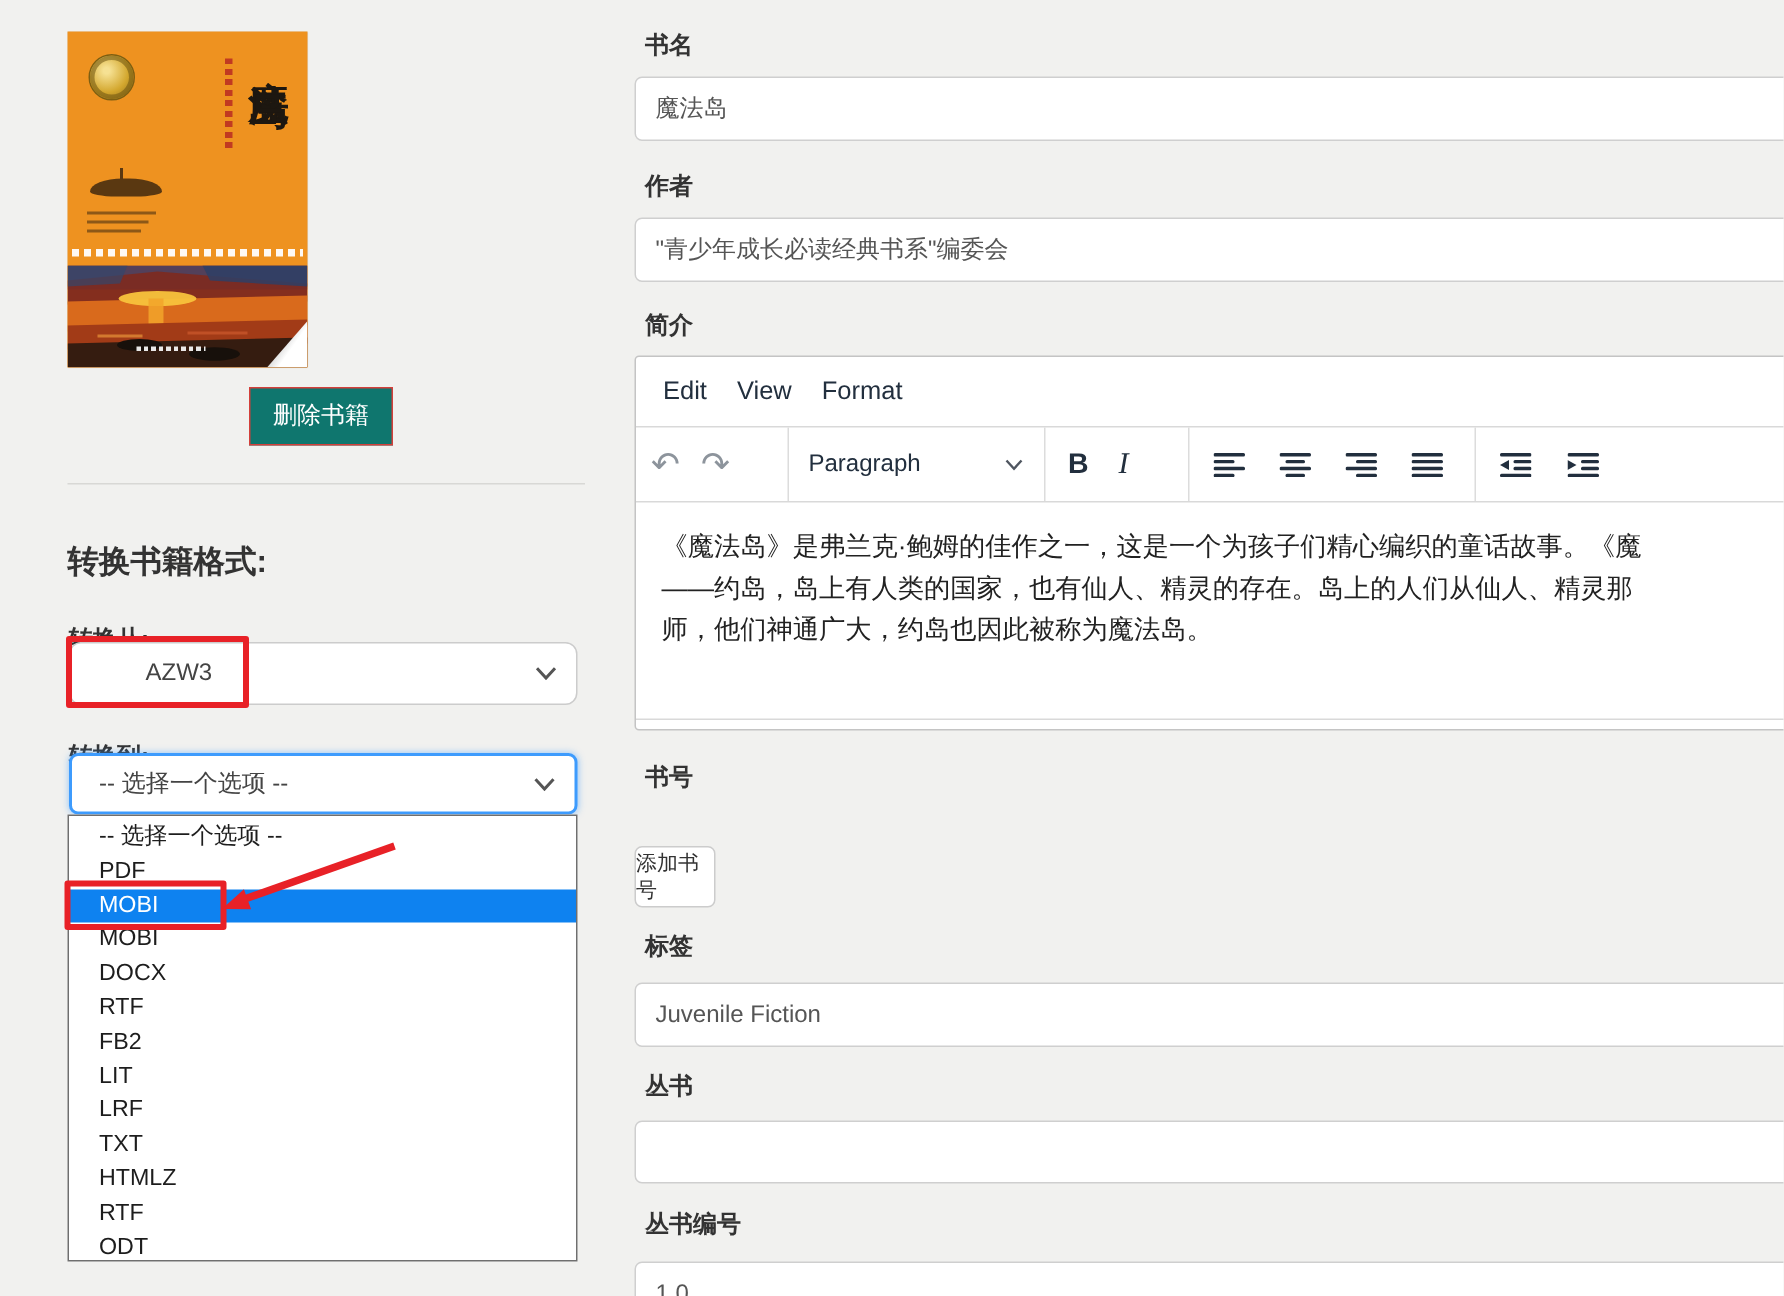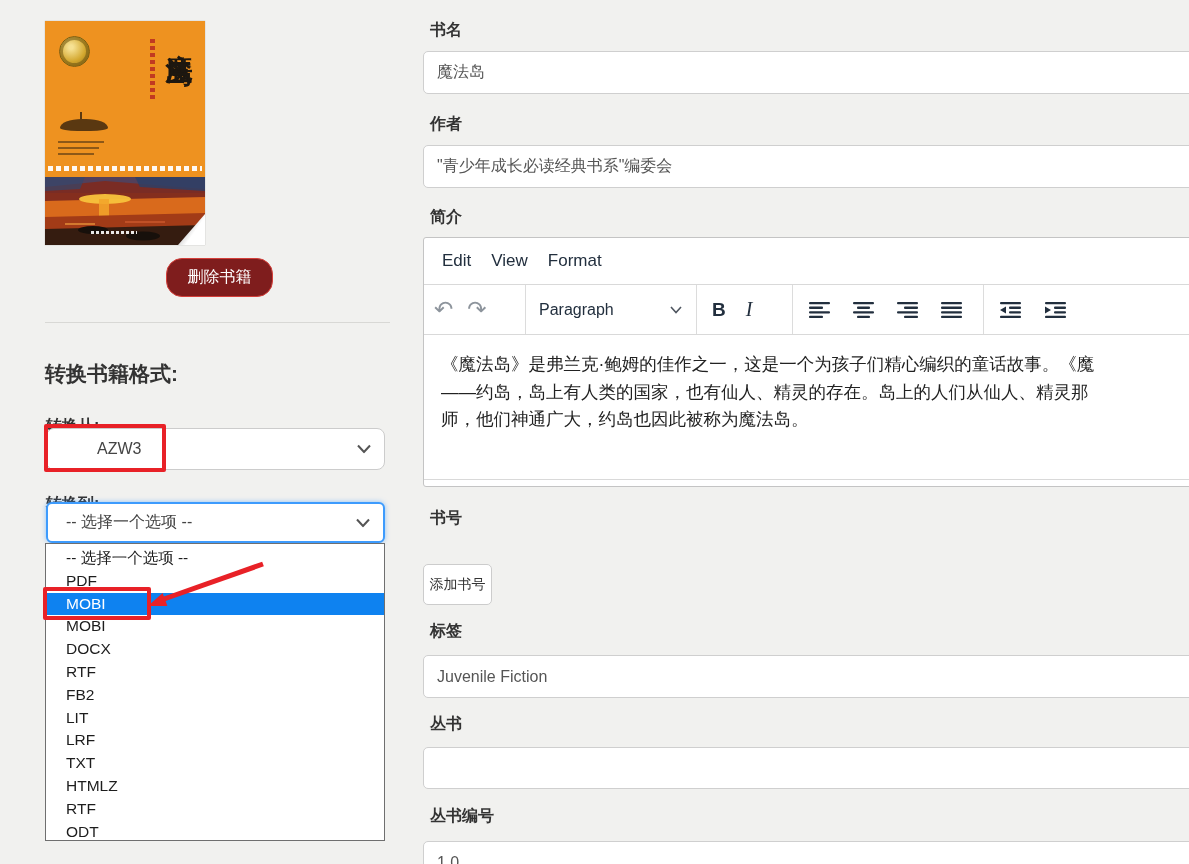--- a/index.html
+++ b/index.html
@@ -27,22 +27,22 @@
   .tl2{left:13px;top:126px;width:41px;}
   .tl3{left:13px;top:132px;width:36px;}
   .white-band{position:absolute;left:3px;top:145px;width:154px;height:5px;
     background:repeating-linear-gradient(90deg,rgba(255,255,255,.95) 0 5px,rgba(255,255,255,0) 5px 8px);}
   .painting{position:absolute;left:0;bottom:0;width:160px;height:68px;}
   .curl{position:absolute;right:0;bottom:0;width:27px;height:31px;
     background:linear-gradient(305deg,#ffffff 40%,#d8d8d8 58%,#9b9b9b 66%,rgba(0,0,0,.25) 70%,rgba(0,0,0,0) 74%);
     clip-path:polygon(100% 0,100% 100%,0 100%);}
   .pub-text{position:absolute;left:46px;bottom:11px;width:46px;height:3px;
     background:repeating-linear-gradient(90deg,rgba(255,255,255,.9) 0 3px,rgba(255,255,255,0) 3px 5px);}
-  .delete-btn{left:166px;top:258px;width:107px;height:39px;background:#7f1d1d;border:1px solid #d43f3a;
-    border-radius:16px;color:#fff;font-size:16px;display:flex;align-items:center;justify-content:center;cursor:pointer;box-sizing:border-box;}
+  .delete-btn{left:166px;top:258px;width:96px;height:39px;background:#0f766e;border:1px solid #d43f3a;
+    border-radius:0;color:#fff;font-size:16px;display:flex;align-items:center;justify-content:center;cursor:pointer;box-sizing:border-box;}
   .hr{left:45px;top:322px;width:345px;height:1px;background:#d8d8d5;}
   .convert-heading{left:45px;top:360px;width:345px;text-align:left;font-size:21px;color:#333;font-weight:bold;}
   .fmt-label{font-weight:bold;font-size:16px;color:#333;margin-top:20px;}
   .lbl-from{left:46px;top:396px;}
   .lbl-to{left:46px;top:474px;}
   .selectbox{background:#fff;border:1px solid #cccccc;border-radius:8px;box-sizing:border-box;
     font-size:16px;color:#444;display:flex;align-items:center;cursor:pointer;}
   .select-from{left:46px;top:428px;width:339px;height:42px;}
   .select-from .sel-text{padding-left:50px;}
   .select-to{left:46px;top:502px;width:339px;height:41px;border:2px solid #3d9bfd;border-radius:6px;
@@ -81,21 +81,21 @@
   .tb-btn{display:flex;align-items:center;justify-content:center;cursor:pointer;background:none;border:none;padding:0;}
   .undo-redo{font-size:23px;color:#8d949c;line-height:1;}
   .para-label{font-size:16px;color:#222f3e;}
   .para-chevron{position:absolute;right:14px;top:50%;transform:translateY(-50%);}
   .bold-glyph{font-weight:bold;font-size:19px;color:#222f3e;}
   .italic-glyph{font-family:"Liberation Serif","DejaVu Serif",serif;font-style:italic;font-size:20px;color:#222f3e;}
   .ed-content{height:128px;padding:16px 0 0 17px;font-size:17.5px;line-height:27.5px;color:#222;cursor:text;overflow:hidden;}
   .ed-line{white-space:nowrap;}
   .statusbar{height:23px;border-top:1px solid #d9d9d9;}
   .lbl-ids{top:508px;}
-  .add-id-btn{position:absolute;left:0;top:564px;width:69px;height:41px;background:#fff;border:1px solid #ccc;
+  .add-id-btn{position:absolute;left:0;top:564px;width:54px;height:41px;background:#fff;border:1px solid #ccc;
     border-radius:5px;font-size:14px;color:#333;display:flex;align-items:center;justify-content:center;cursor:pointer;box-sizing:border-box;}
   .lbl-tags{top:621px;} .in-tags{top:655px;}
   .lbl-series{top:714px;} .in-series{top:747px;height:42px;}
   .lbl-sidx{top:806px;} .in-sidx{top:841px;}
   svg{display:block;}
 </style>
 </head>
 <body>
 
 <div class="abs cover">

